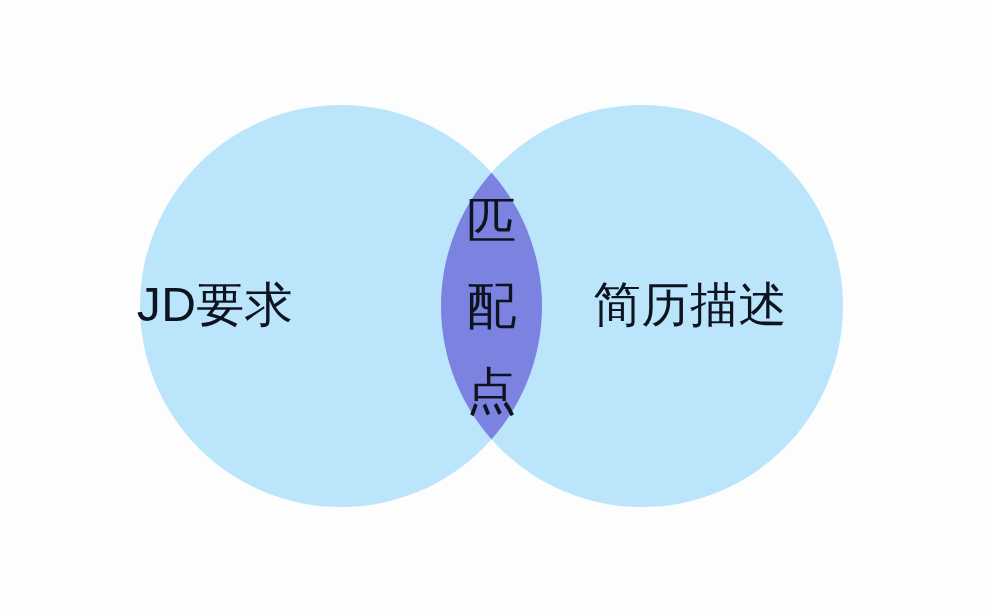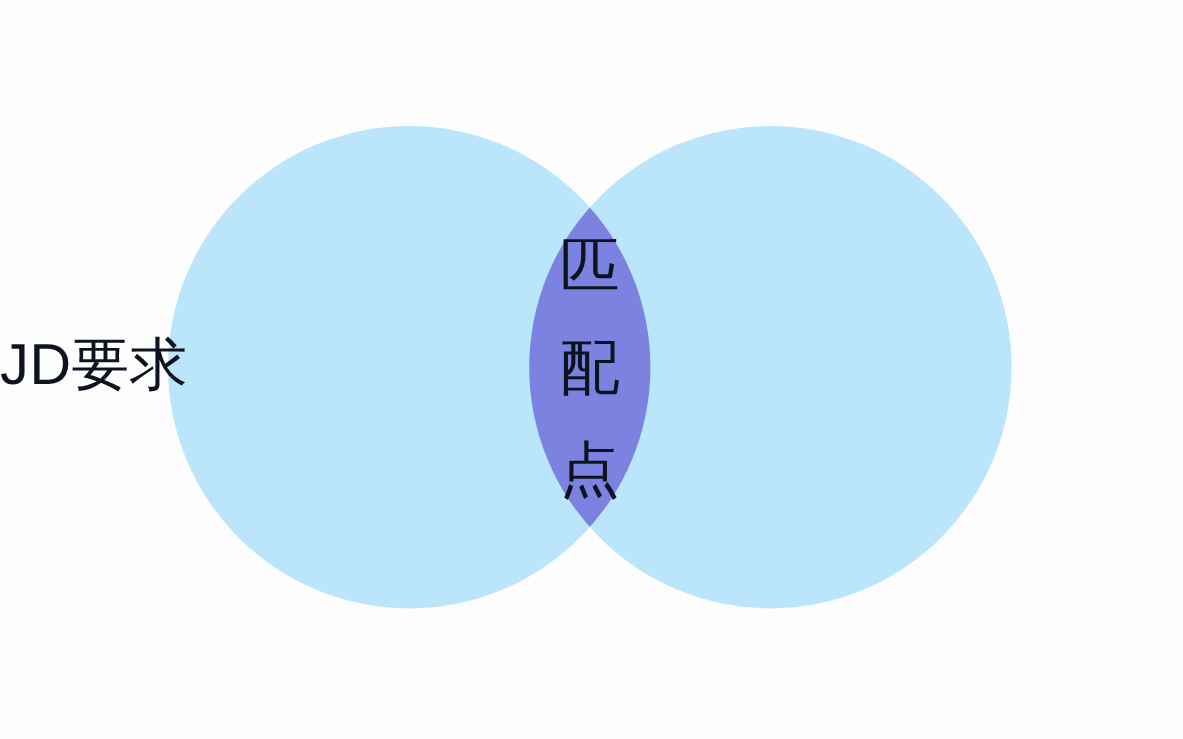--- a/index.html
+++ b/index.html
@@ -41,20 +41,21 @@
     letter-spacing: 0.5px;
     line-height: 1;
     -webkit-font-smoothing: antialiased;
     user-select: none;
   }
 
   #label-left {
     left: 0;
     top: 281px;
     width: 430px;
+    text-align: center;
     font-size: 48px;
   }
 
   #label-right {
     left: 545px;
     top: 281px;
     width: 290px;
     text-align: center;
     font-size: 48px;
   }
@@ -105,14 +106,15 @@
   </svg>
 
   <div class="venn-label" id="label-left">JD要求</div>
 
   <div class="venn-label" id="label-center">
     <span class="cjk-char">匹</span>
     <span class="cjk-char">配</span>
     <span class="cjk-char">点</span>
   </div>
 
+  <div class="venn-label" id="label-right">简历描述</div>
 
 </div>
 
 </body></html>

